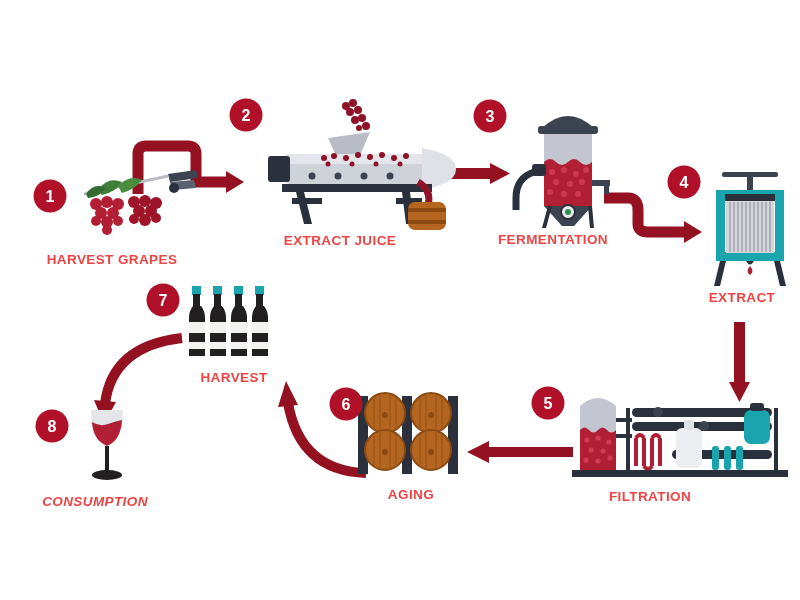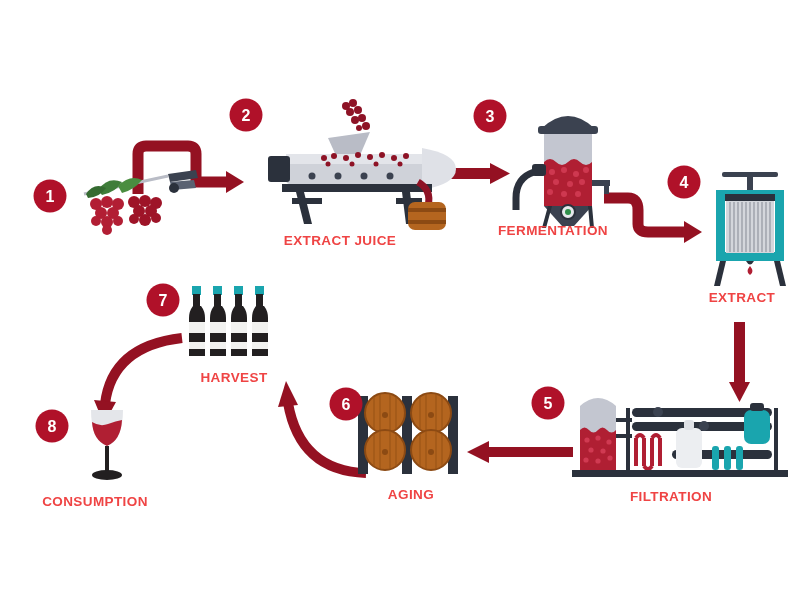--- a/index.html
+++ b/index.html
@@ -130,20 +130,21 @@
         <circle cx="84" cy="50" r="5"></circle>
     </g>
 
     <g>
       <path d="M96 6 L124 2 L126 10 L98 14 Z" fill="#3b4250"></path>
       <path d="M98 14 L122 12 L124 20 L100 22 Z" fill="#5a6272"></path>
       <circle cx="102" cy="20" r="5" fill="#2b313c"></circle>
     </g>
   </svg>
   <div class="badge" style="left:50px; top:196px;">1</div>
+  <div class="label" style="left:112px; top:252px;">HARVEST GRAPES</div>
 
   <svg class="art" style="left:262px; top:98px;" width="170" height="128" viewBox="0 0 170 128">
 
     <g fill="#8e1326">
       <circle cx="84" cy="8" r="4"></circle>
         <circle cx="91" cy="5" r="4"></circle>
       <circle cx="88" cy="14" r="4"></circle>
         <circle cx="96" cy="12" r="4"></circle>
       <circle cx="100" cy="20" r="4"></circle>
         <circle cx="93" cy="22" r="4"></circle>
@@ -229,21 +230,21 @@
     <circle cx="56" cy="112" r="7" fill="#e6e8ec" stroke="#2b313c" stroke-width="2"></circle>
     <circle cx="56" cy="112" r="3" fill="#2f8f4a"></circle>
 
     <path d="M22 72 Q4 78 4 98 L4 110" stroke="#2b313c" stroke-width="7" fill="none"></path>
     <rect x="20" y="64" width="14" height="12" rx="3" fill="#2b313c"></rect>
 
     <rect x="80" y="80" width="18" height="6" fill="#3b4250"></rect>
     <rect x="92" y="80" width="5" height="14" fill="#3b4250"></rect>
   </svg>
   <div class="badge" style="left:490px; top:116px;">3</div>
-  <div class="label" style="left:553px; top:223px;">FERMENTATION</div>
+  <div class="label" style="left:553px; top:232px;">FERMENTATION</div>
 
   <svg class="art" style="left:706px; top:166px;" width="88" height="120" viewBox="0 0 88 120">
 
     <rect x="16" y="6" width="56" height="5" rx="2" fill="#3b4250"></rect>
     <rect x="41" y="6" width="6" height="22" fill="#3b4250"></rect>
 
     <path d="M10 24 L78 24 L78 34 L10 34 Z" fill="#1aa5ae"></path>
     <rect x="10" y="24" width="9" height="70" fill="#1aa5ae"></rect>
     <rect x="69" y="24" width="9" height="70" fill="#1aa5ae"></rect>
     <rect x="10" y="86" width="68" height="9" fill="#1aa5ae"></rect>
@@ -315,21 +316,21 @@
       <rect x="152" y="58" width="7" height="24" rx="3"></rect>
       <rect x="164" y="58" width="7" height="24" rx="3"></rect>
     </g>
 
     <rect x="172" y="22" width="26" height="34" rx="7" fill="#1aa5ae"></rect>
     <rect x="178" y="15" width="14" height="8" rx="3" fill="#2b313c"></rect>
 
     <rect x="0" y="82" width="216" height="7" fill="#2b313c"></rect>
   </svg>
   <div class="badge" style="left:548px; top:403px;">5</div>
-  <div class="label" style="left:671px; top:489px;">FILTRATION</div>
+  <div class="label" style="left:650px; top:489px;">FILTRATION</div>
 
   <svg class="art" style="left:358px; top:390px;" width="104" height="90" viewBox="0 0 104 90">
 
     <rect x="44" y="6" width="10" height="78" fill="#2b313c"></rect>
     <rect x="0" y="6" width="10" height="78" fill="#2b313c"></rect>
     <rect x="90" y="6" width="10" height="78" fill="#2b313c"></rect>
 
     <g>
       <circle cx="27" cy="23" r="20" fill="#b4651f"></circle>
       <circle cx="27" cy="23" r="20" fill="none" stroke="#8c4a13" stroke-width="2"></circle>
@@ -418,15 +419,15 @@
 
     <path d="M12 4 L44 4 Q44 34 28 40 Q12 34 12 4 Z" fill="#e4e6ea"></path>
 
     <path d="M13 16 q8 5 16 2 q8 -3 14 -4 Q42 34 28 40 Q14 34 13 16 Z" fill="#b01f33"></path>
 
     <rect x="26" y="40" width="4" height="26" fill="#221f20"></rect>
 
     <ellipse cx="28" cy="69" rx="15" ry="5" fill="#221f20"></ellipse>
   </svg>
   <div class="badge" style="left:52px; top:426px;">8</div>
-  <div class="label" style="left:95px; top:494px;">CONSUMPTION</div>
+  <div class="label" style="left:95px; top:494px;font-style:italic;">CONSUMPTION</div>
 
 </div>
 
 </body></html>

